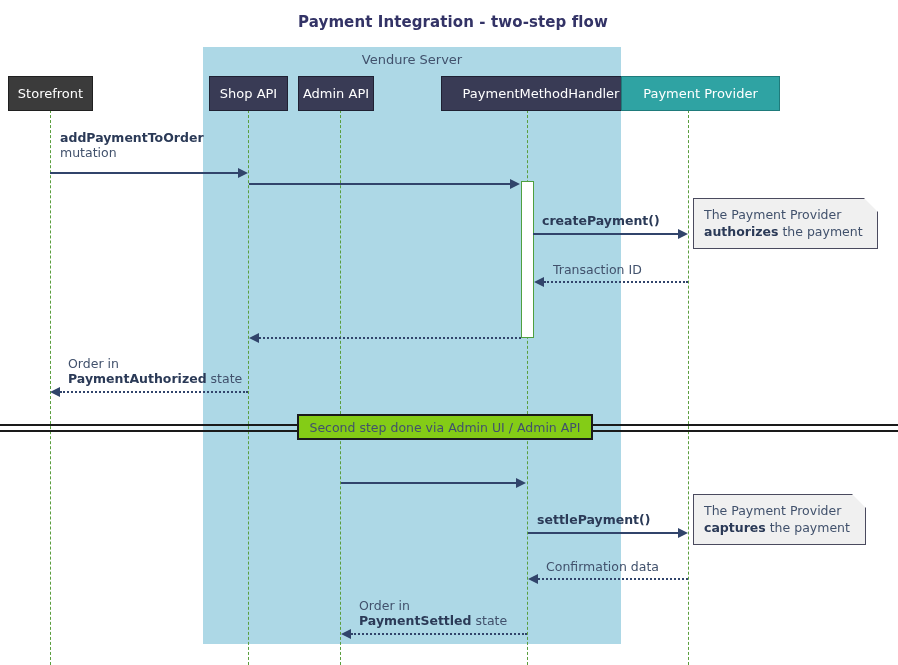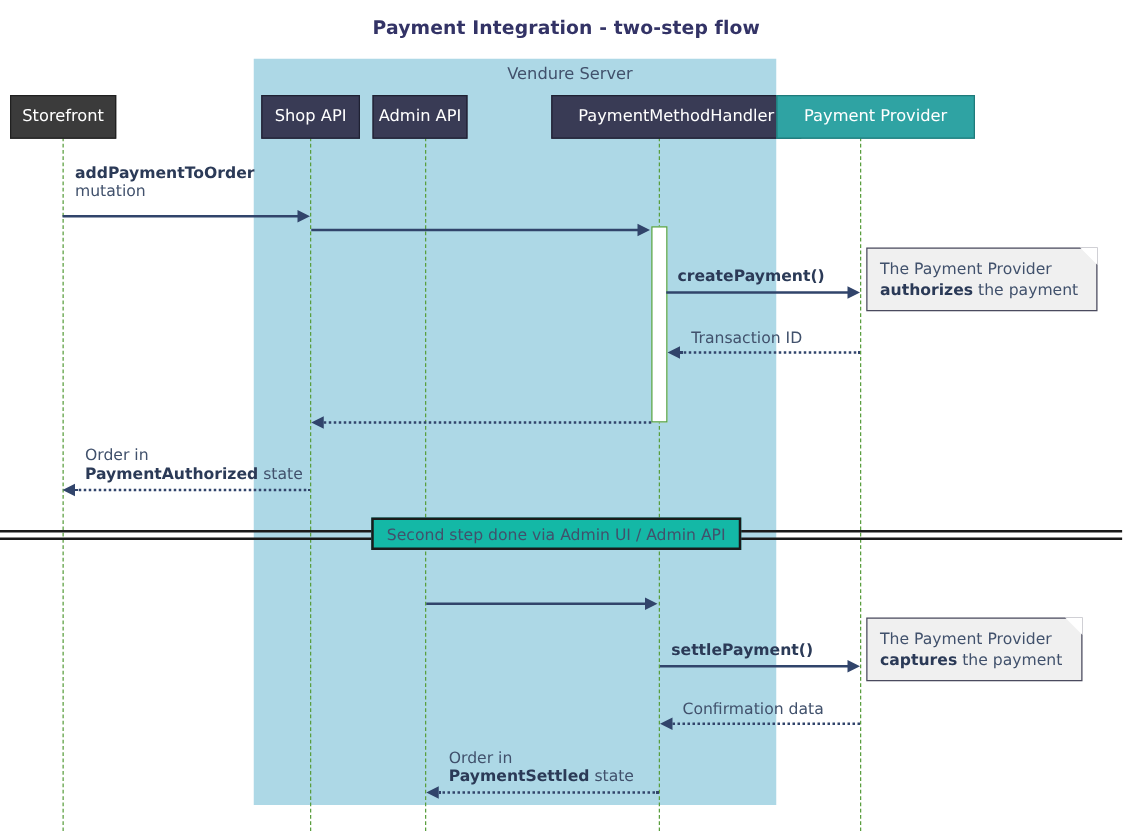--- a/index.html
+++ b/index.html
@@ -9,21 +9,21 @@
   .title{
     position:absolute;left:4px;top:13px;width:898px;text-align:center;
     font-size:15px;font-weight:bold;color:#333366;letter-spacing:.1px;
   }
 
   
   .group-box{
     position:absolute;background:#add8e6;border:0;
   }
   .group-label{
-    position:absolute;text-align:center;font-size:13px;color:#41516c;padding-left:44px;
+    position:absolute;text-align:center;font-size:13px;color:#41516c;
   }
 
   
   .actor{
     position:absolute;box-sizing:border-box;
     display:flex;align-items:center;justify-content:center;
     color:#ffffff;font-size:13px;
     border:1px solid #000000;
   }
   .actor.dark{background:#3b3b3b;border-color:#202020;}
@@ -72,21 +72,21 @@
   .note .fold-tri{
     position:absolute;right:-1px;top:-1px;width:0;height:0;
     border-left:14px solid transparent;border-top:14px solid #ffffff;
   }
 
   
   .divider-line{
     position:absolute;height:0;border-top:2px solid #1a1a1a;
   }
   .divider-box{
-    position:absolute;box-sizing:border-box;background:#14b8a6;
+    position:absolute;box-sizing:border-box;background:#84cc16;
     border:2px solid #1a1a1a;
     display:flex;align-items:center;justify-content:center;
     font-size:12.5px;color:#41516c;
   }
 </style>
 </head>
 <body>
 
 <div id="canvas">
 

